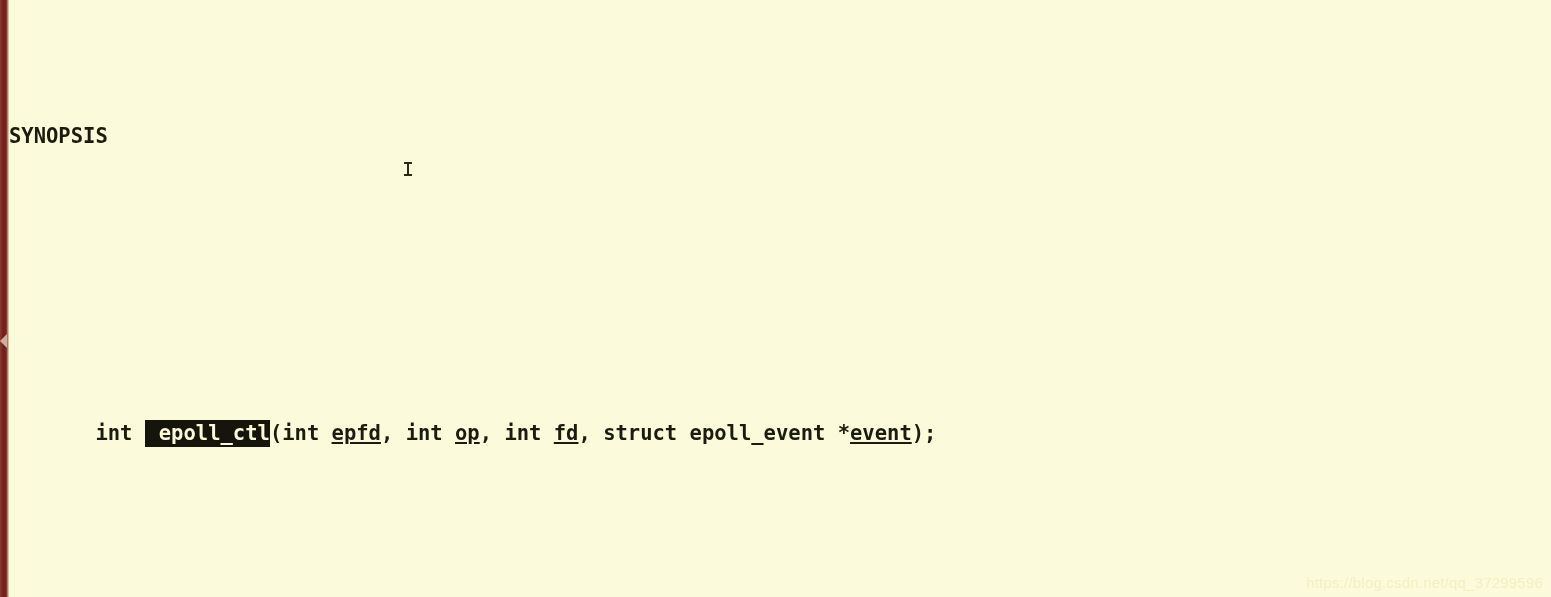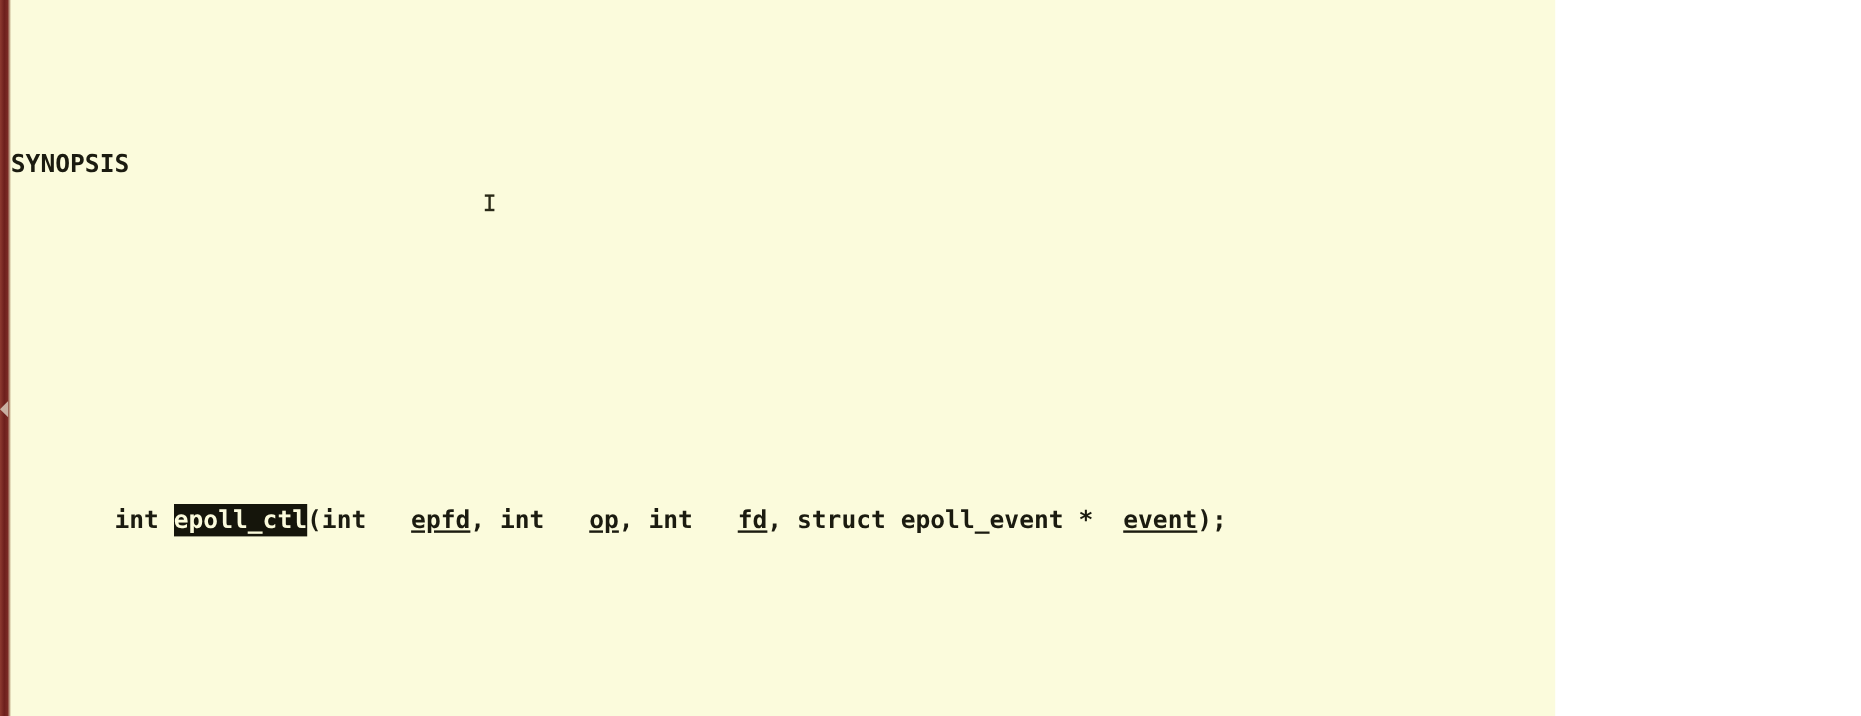--- a/index.html
+++ b/index.html
@@ -5,21 +5,21 @@
   html, body {
     margin: 0;
     padding: 0;
     background: #ffffff;
   }
   body {
     font-family: "DejaVu Sans Mono", monospace;
   }
   #terminal {
     position: relative;
-    width: 1296px;
+    width: 1551px;
     height: 597px;
     background: #fbfbdc;
     overflow: hidden;
     box-sizing: border-box;
   }
   
   #left-border {
     position: absolute;
     left: 0;
     top: 0;
@@ -51,26 +51,26 @@
     white-space: pre;
     padding-top: 15px;
   }
   .line {
     height: 27px;
     white-space: pre;
     font-family: "DejaVu Sans Mono", monospace;
   }
   .blank { height: 27px; }
   .b { font-weight: bold; }
-  .u { text-decoration: underline; text-underline-offset: 2px; margin-left: 25px; }
+  .u { text-decoration: underline; text-underline-offset: 2px; }
   .hl {
     background: #15150b;
     color: #fbfbdc;
     font-weight: bold;
-    padding: 1px 0 2px 0;
+    padding: 1px 0 2px 14px;
   }
   
   #mouse-cursor {
     position: absolute;
     left: 404px;
     top: 161px;
     width: 9px;
     height: 16px;
     z-index: 20;
   }
@@ -146,14 +146,15 @@
     
 
   </div>
 
   <div id="mouse-cursor">
     <span class="top"></span>
     <span class="bar"></span>
     <span class="bot"></span>
   </div>
 
+  <div id="watermark">https://blog.csdn.net/qq_37299596</div>
 
 </div>
 
 </body></html>

